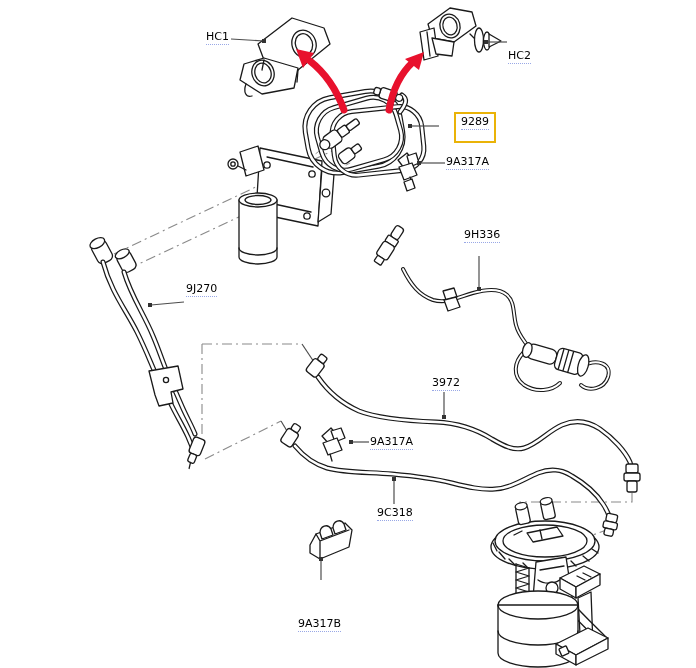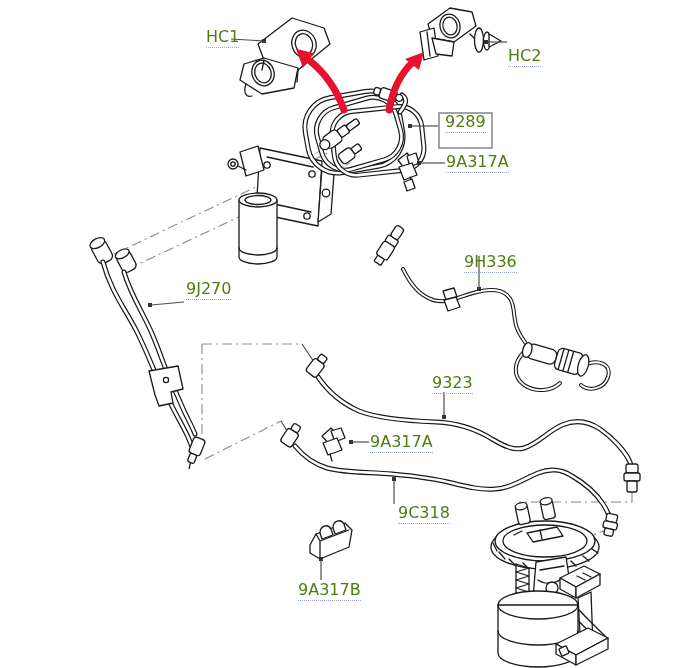--- a/index.html
+++ b/index.html
@@ -13,23 +13,23 @@
   .t-in{fill:none;stroke:#ffffff;stroke-width:2.6;stroke-linecap:round;stroke-linejoin:round;}
   .t2-out{fill:none;stroke:#1a1a1a;stroke-width:4;stroke-linecap:round;stroke-linejoin:round;}
   .t2-in{fill:none;stroke:#ffffff;stroke-width:1.8;stroke-linecap:round;stroke-linejoin:round;}
   .dd{fill:none;stroke:#8a8a8a;stroke-width:1.1;stroke-dasharray:10 4 2 4;}
   .dd2{fill:none;stroke:#9a9a9a;stroke-width:1;stroke-dasharray:5 4;}
   .ldr{stroke:#4d4d4d;stroke-width:1.2;fill:none;}
   .dot{fill:#333;stroke:none;}
   .red{fill:none;stroke:#e8112d;stroke-width:7;stroke-linecap:round;}
   .redh{fill:#e8112d;stroke:none;}
   
-  .plabel{position:absolute;font-size:16px;line-height:14px;color:#4d7c0f;cursor:pointer;white-space:nowrap;}
+  .plabel{position:absolute;font-size:11px;line-height:14px;color:#000000;cursor:pointer;white-space:nowrap;}
   .plabel .ptext{border-bottom:1px dotted #99a8e6;padding-bottom:1px;}
-  .plabel.hl{border:2px solid #a3a3a3;padding:1px 5px 18px;background:#fff;}
+  .plabel.hl{border:2px solid #eab308;padding:1px 5px 12px;background:#fff;margin-left:16px;}
 </style>
 </head>
 <body>
 
 <div class="stage">
 <svg width="696" height="668" viewBox="0 0 696 668">
 
   <g>
     <path class="dd" d="M114,254 L334,150"></path>
     <path class="dd" d="M128,269 L305,186"></path>
@@ -279,18 +279,18 @@
     <path class="ldr" d="M321,580 L321,561"></path>
         <rect class="dot" x="319" y="557" width="4" height="4"></rect>
   </g>
 </svg>
 
   <div class="plabel" style="left:206px;top:30px"><span class="ptext">HC1</span></div>
   <div class="plabel" style="left:508px;top:49px"><span class="ptext">HC2</span></div>
   <div class="plabel hl" style="left:438px;top:112px"><span class="ptext">9289</span></div>
   <div class="plabel" style="left:446px;top:155px"><span class="ptext">9A317A</span></div>
   <div class="plabel" style="left:186px;top:282px"><span class="ptext">9J270</span></div>
-  <div class="plabel" style="left:464px;top:255px"><span class="ptext">9H336</span></div>
-  <div class="plabel" style="left:432px;top:376px"><span class="ptext">9323</span></div>
+  <div class="plabel" style="left:464px;top:228px"><span class="ptext">9H336</span></div>
+  <div class="plabel" style="left:432px;top:376px"><span class="ptext">3972</span></div>
   <div class="plabel" style="left:370px;top:435px"><span class="ptext">9A317A</span></div>
-  <div class="plabel" style="left:398px;top:506px"><span class="ptext">9C318</span></div>
-  <div class="plabel" style="left:298px;top:583px"><span class="ptext">9A317B</span></div>
+  <div class="plabel" style="left:377px;top:506px"><span class="ptext">9C318</span></div>
+  <div class="plabel" style="left:298px;top:617px"><span class="ptext">9A317B</span></div>
 </div>
 
 </body></html>

